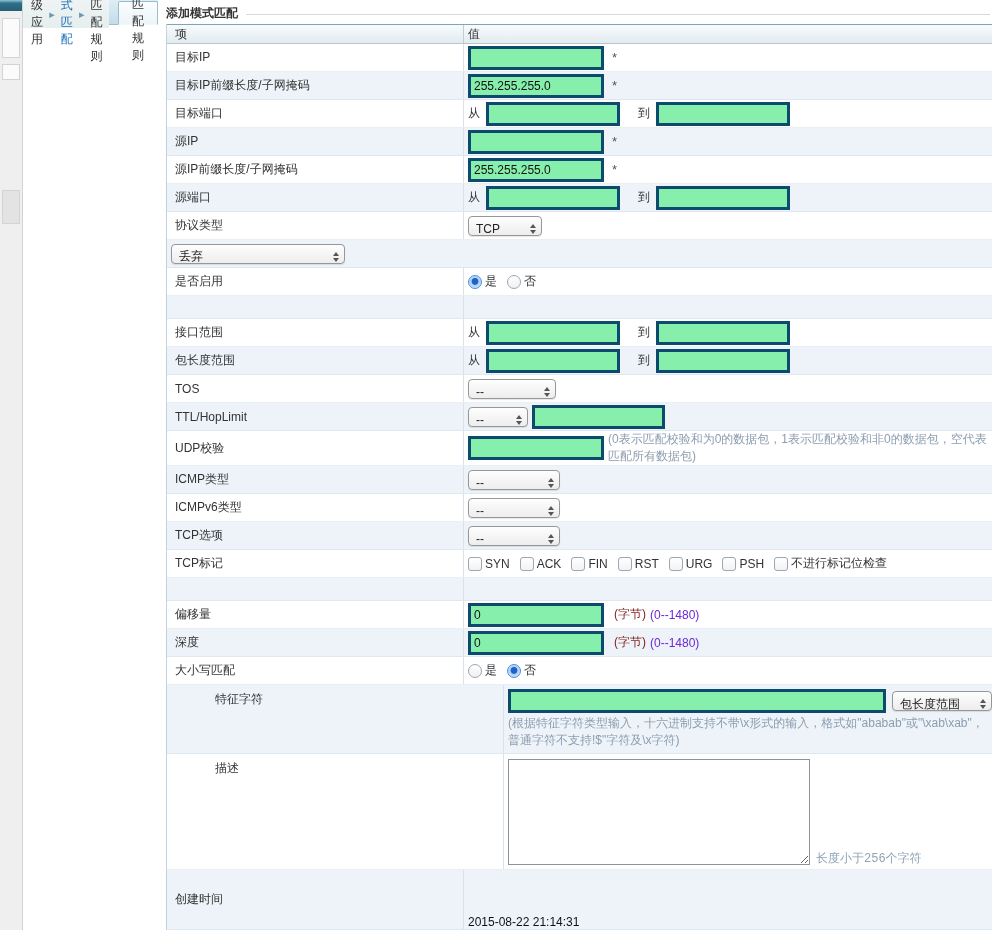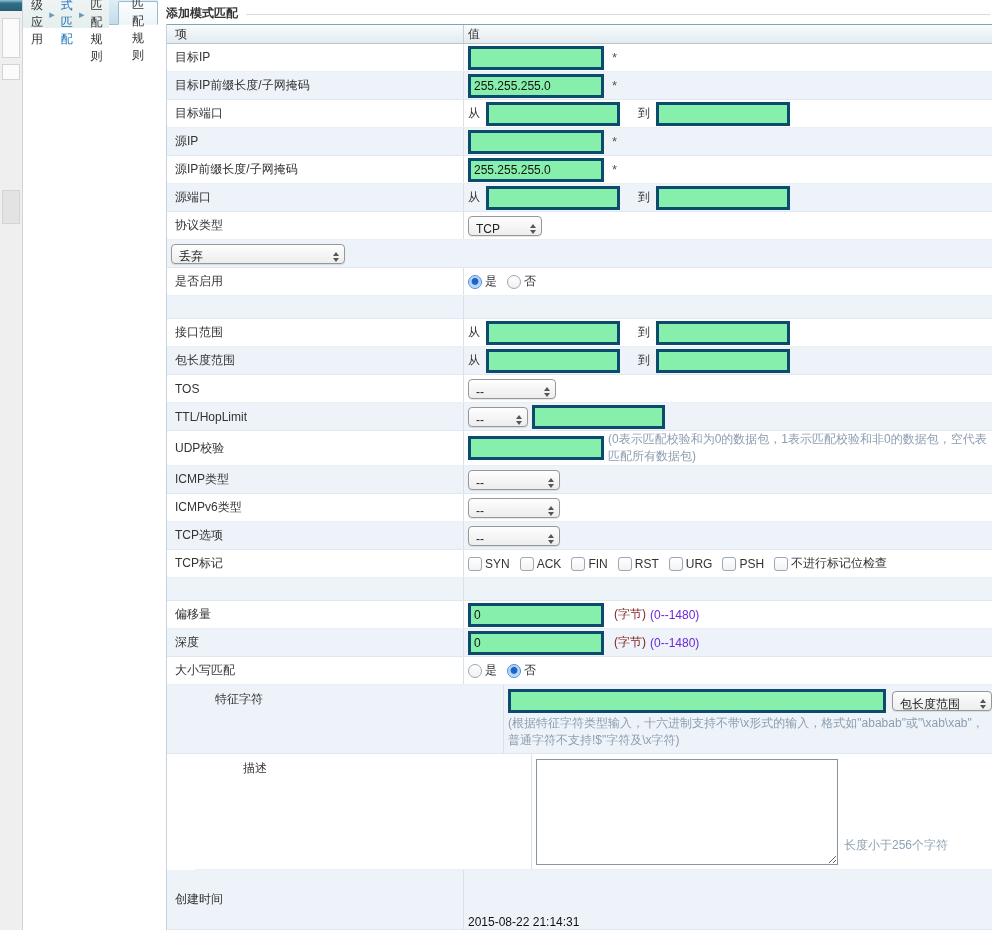--- a/index.html
+++ b/index.html
@@ -67,21 +67,21 @@
   .radio.on{border:1px solid #4d8ed8;background:radial-gradient(circle at 50% 45%, #1e63c8 0 34%, #a9d0f5 42%, #e3f0fc 100%);}
   .checkbox{width:12px;height:12px;border:1px solid #9aa7b5;border-radius:3px;background:linear-gradient(#fff,#f2f2f2);display:inline-block;flex:none;}
   .opt{display:inline-flex;align-items:center;gap:3px;margin-right:6px;}
 
   .hint{color:#8d9db0;}
   .unit{color:#7f1d1d;margin-left:6px;}
   .range-hint{color:#6d28d9;}
   .pattern-lines{display:flex;flex-direction:column;justify-content:center;gap:2px;padding:4px 0;}
   .pattern-line1{display:flex;align-items:center;gap:6px;}
   .desc-wrap{display:flex;align-items:flex-end;gap:6px;}
-  .desc-hint{color:#8fa3b5;padding-bottom:15px;white-space:nowrap;}
+  .desc-hint{color:#8fa3b5;padding-bottom:2px;white-space:nowrap;font-family:Liberation Mono, monospace;}
   .created-value{color:#111;margin-top:45px;}
 
   .watermark-row{display:flex;justify-content:flex-end;padding:8px 6px 0 0;}
 </style>
 </head>
 <body>
 
 <div class="page">
   <div class="left-rail">
     <div class="rail-top"></div>
@@ -391,21 +391,21 @@
                         <i class="up"></i>
                         <i class="down"></i>
                       </span>
                   </span>
                 </div>
                 <div class="hint">(根据特征字符类型输入，十六进制支持不带\x形式的输入，格式如"ababab"或"\xab\xab"，普通字符不支持!$"字符及\x字符)</div>
               </div>
             </div>
           </div>
 
-          <div class="row tall" style="min-height:112px;margin-left:28px;">
+          <div class="row tall" style="min-height:112px;">
             <div class="cell-item">描述</div>
             <div class="cell-value">
               <div class="desc-wrap">
                 <textarea style=""></textarea>
                 <span class="desc-hint">长度小于256个字符</span>
               </div>
             </div>
           </div>
 
           <div class="row">

